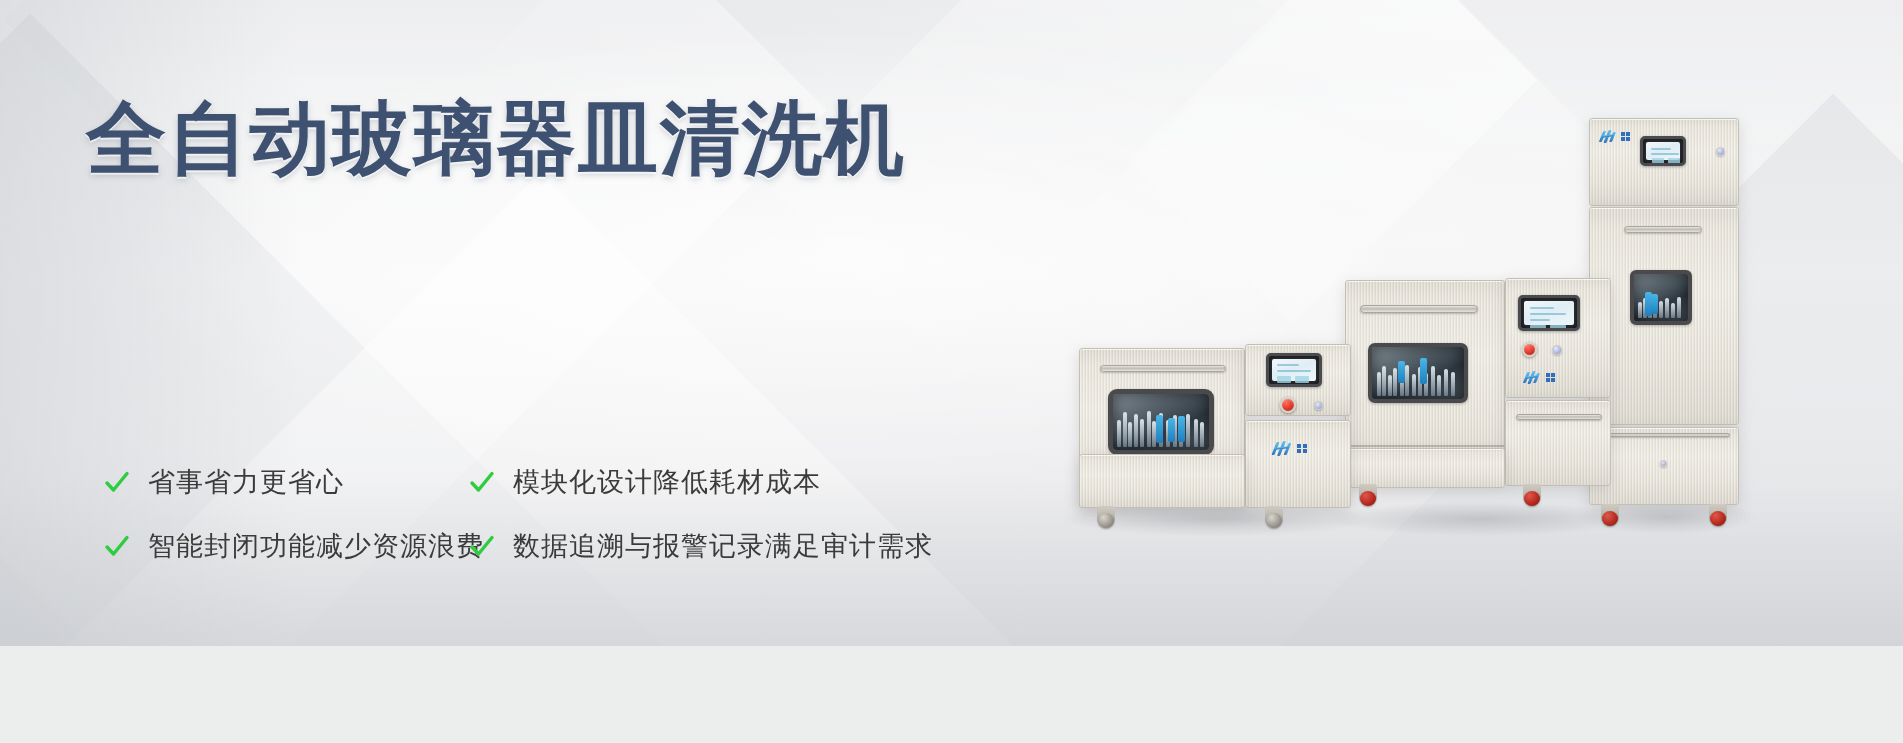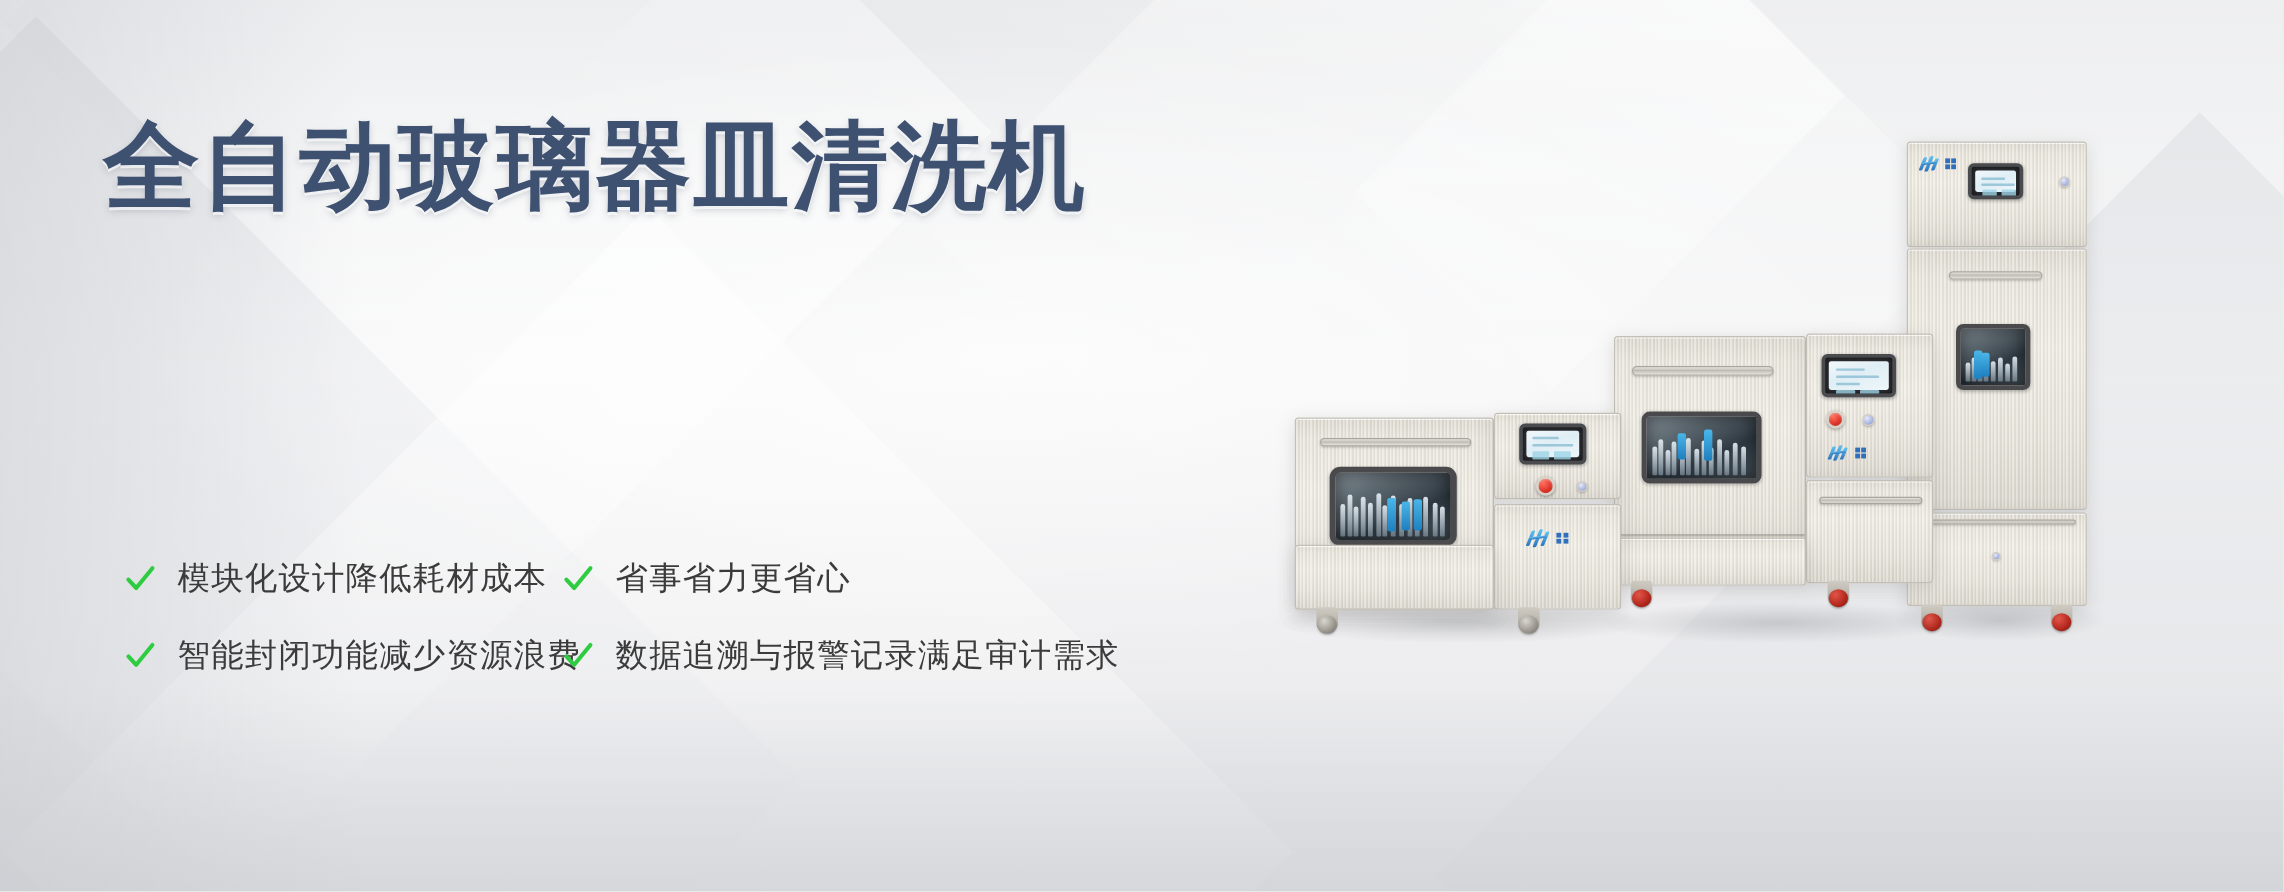--- a/index.html
+++ b/index.html
@@ -5,21 +5,21 @@
   * { margin:0; padding:0; box-sizing:border-box; }
   html,body { width:1903px; height:743px; overflow:hidden; }
   body {
     font-family:"Liberation Sans","DejaVu Sans",sans-serif;
     background:#eceded;
   }
 
   
   #banner{
     position:relative;
-    width:1903px; height:743px;
+    width:1903px; height:646px;
     overflow:hidden;
     background:
       linear-gradient(180deg,#e6e7e9 0%,#eeeff0 18%,#f4f4f5 42%,#eeeef0 72%,#e4e5e7 100%);
   }
 
   
   .facet{ position:absolute; pointer-events:none; }
 
   .f1{ top:-340px; left:-260px; width:900px; height:900px;
        background:linear-gradient(135deg,rgba(255,255,255,.0) 0%,rgba(255,255,255,.55) 55%,rgba(255,255,255,0) 100%);
@@ -201,28 +201,28 @@
 
   <div class="headline">全自动玻璃器皿清洗机</div>
 
 
   <div class="features">
 
     <div class="feat">
       <svg class="check" viewBox="0 0 26 26">
         <path d="M3 14 L9.5 21 L23 4.5" fill="none" stroke="#2ecc40" stroke-width="3.4" stroke-linecap="round" stroke-linejoin="round"></path>
       </svg>
-      <span class="feat-label">模块化设计降低耗材成本</span>
+      <span class="feat-label">省事省力更省心</span>
     </div>
 
     <div class="feat">
       <svg class="check" viewBox="0 0 26 26">
         <path d="M3 14 L9.5 21 L23 4.5" fill="none" stroke="#2ecc40" stroke-width="3.4" stroke-linecap="round" stroke-linejoin="round"></path>
       </svg>
-      <span class="feat-label">省事省力更省心</span>
+      <span class="feat-label">模块化设计降低耗材成本</span>
     </div>
 
     <div class="feat">
       <svg class="check" viewBox="0 0 26 26">
         <path d="M3 14 L9.5 21 L23 4.5" fill="none" stroke="#2ecc40" stroke-width="3.4" stroke-linecap="round" stroke-linejoin="round"></path>
       </svg>
       <span class="feat-label">智能封闭功能减少资源浪费</span>
     </div>
 
     <div class="feat">

